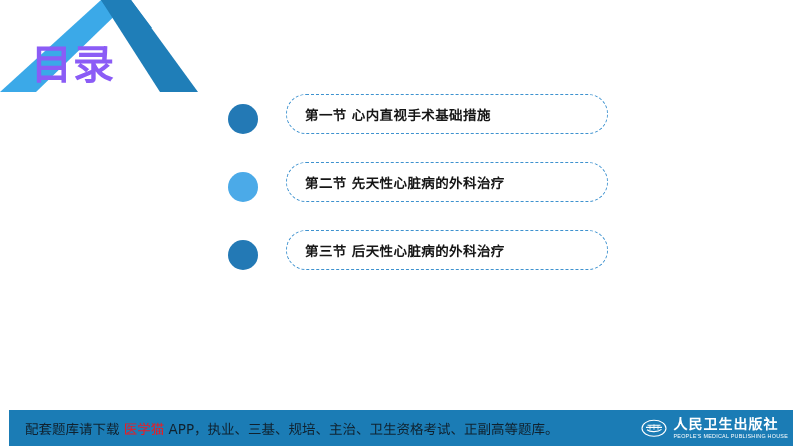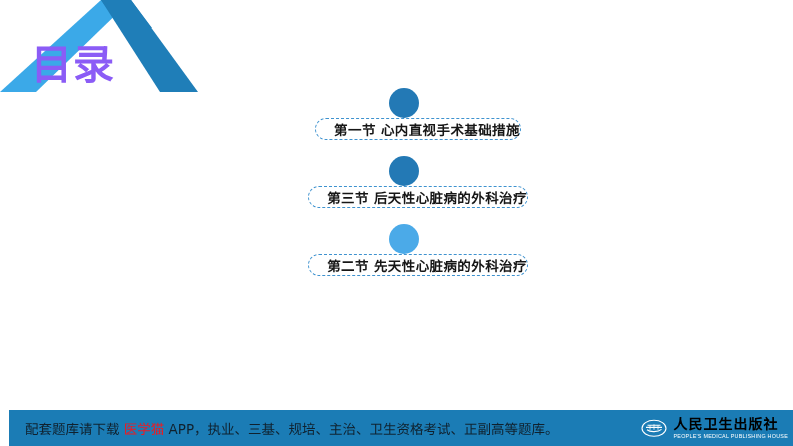--- a/index.html
+++ b/index.html
@@ -57,22 +57,21 @@
     left: 228px;
     top: 88px;
     width: 380px;
   }
 
   .toc-row {
     position: relative;
     height: 46px;
     margin-bottom: 22px;
     display: flex;
-    align-items: center;
-    flex-direction: column;
+    align-items: flex-end;
   }
 
   .bullet {
     width: 30px;
     height: 30px;
     border-radius: 50%;
     flex: 0 0 30px;
     margin-right: 28px;
   }
 
@@ -142,21 +141,21 @@
     display: flex;
     flex-direction: column;
     justify-content: center;
     line-height: 1;
   }
 
   .pub-cn {
     font-family: "DejaVu Serif", "Liberation Serif", serif;
     font-size: 14px;
     font-weight: bold;
-    color: #000000;
+    color: #ffffff;
     letter-spacing: 1px;
     white-space: nowrap;
   }
 
   .pub-en {
     font-family: "Liberation Sans", sans-serif;
     font-size: 5.4px;
     color: #ffffff;
     letter-spacing: 0.25px;
     margin-top: 3px;
@@ -183,30 +182,30 @@
   <div class="toc">
 
     <div class="toc-row">
       <div class="bullet" style="background:#2379B5;"></div>
       <div class="pill">
         <span class="pill-label">第一节  心内直视手术基础措施</span>
       </div>
     </div>
 
     <div class="toc-row">
+      <div class="bullet" style="background:#4BAAE8;"></div>
+      <div class="pill">
+        <span class="pill-label">第二节  先天性心脏病的外科治疗</span>
+      </div>
+    </div>
+
+    <div class="toc-row">
       <div class="bullet" style="background:#2379B5;"></div>
       <div class="pill">
         <span class="pill-label">第三节  后天性心脏病的外科治疗</span>
-      </div>
-    </div>
-
-    <div class="toc-row">
-      <div class="bullet" style="background:#4BAAE8;"></div>
-      <div class="pill">
-        <span class="pill-label">第二节  先天性心脏病的外科治疗</span>
       </div>
     </div>
 
   </div>
 
   <div class="footer">
     <div class="footer-text">
       <span>配套题库请下载 </span><span class="hl">医学猫</span><span> APP，执业、三基、规培、主治、卫生资格考试、正副高等题库。</span>
     </div>
 

